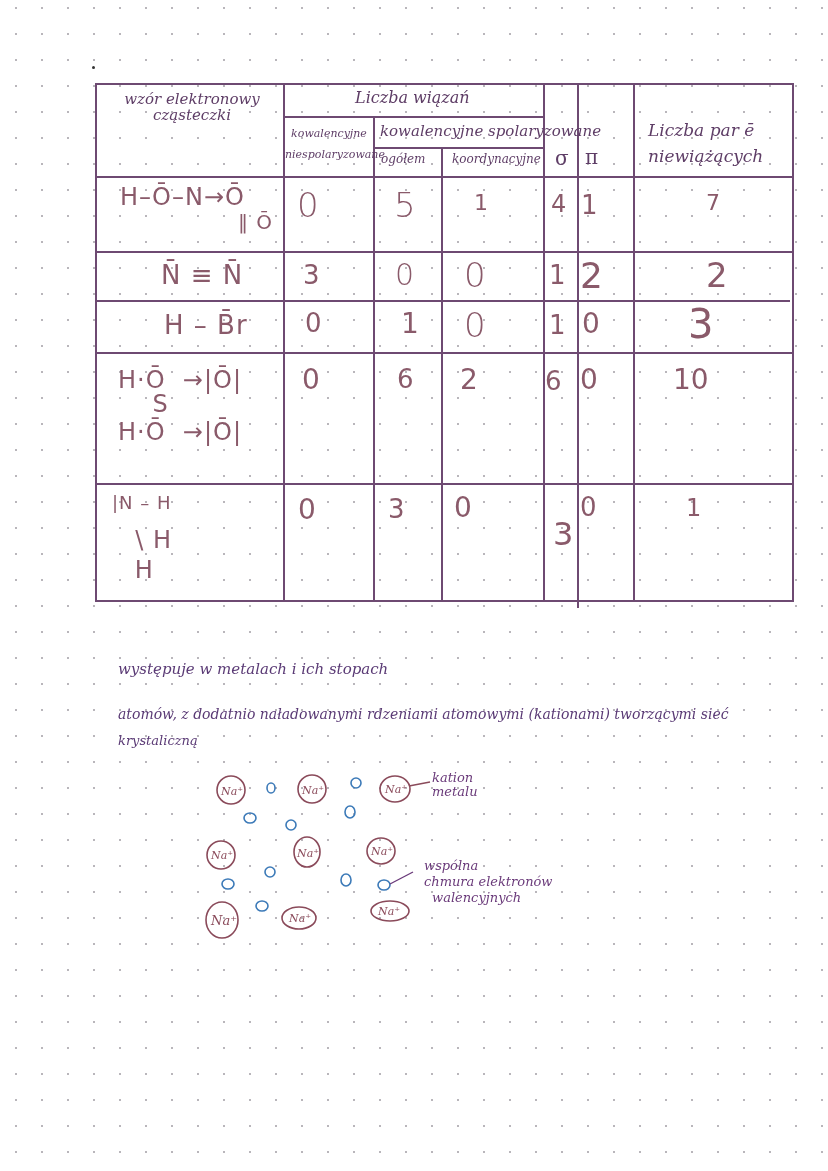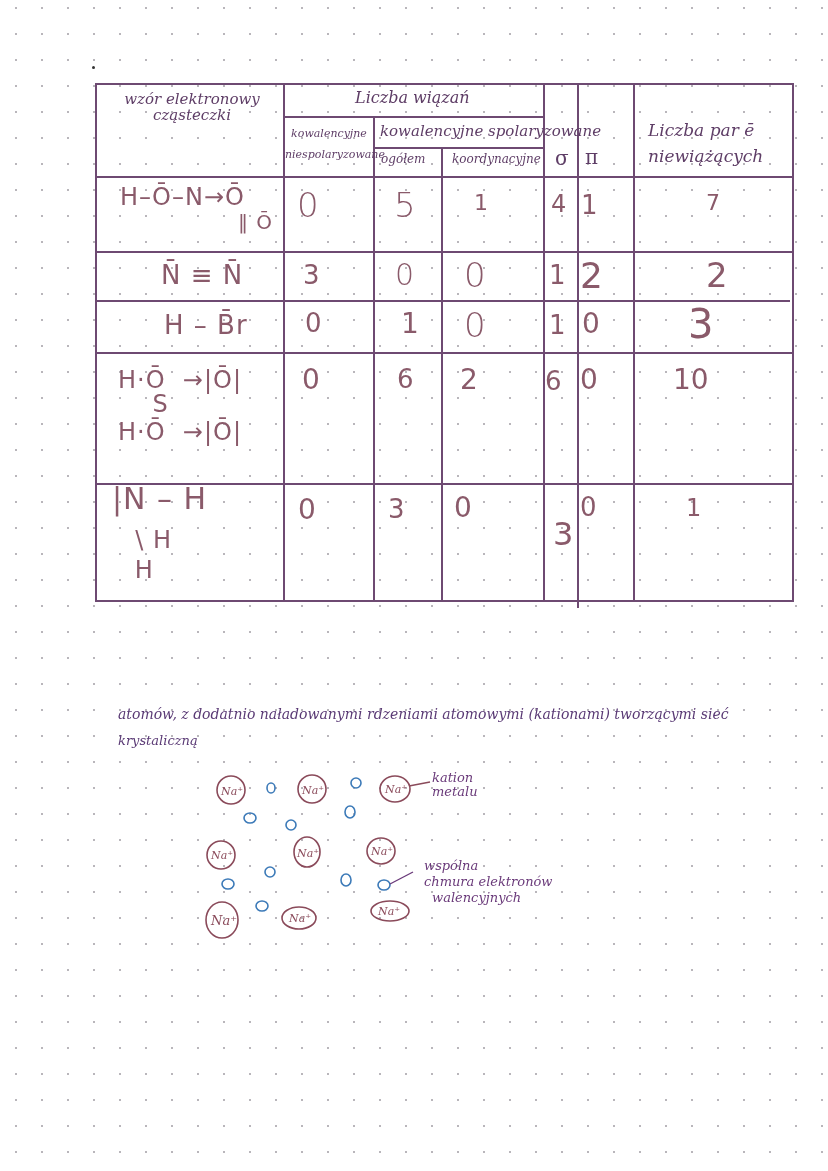--- a/index.html
+++ b/index.html
@@ -84,31 +84,32 @@
     <div class="ink formula" style="left:118px;top:368px;font-size:24px;white-space:pre;">H·Ō  →|Ō|</div>
     <div class="ink formula" style="left:118px;top:392px;font-size:24px;white-space:pre;">    S</div>
     <div class="ink formula" style="left:118px;top:420px;font-size:24px;white-space:pre;">H·Ō  →|Ō|</div>
     <div class="ink" style="left:302px;top:366px;font-size:28px;">0</div>
     <div class="ink" style="left:397px;top:366px;font-size:26px;">6</div>
     <div class="ink" style="left:460px;top:366px;font-size:28px;">2</div>
     <div class="ink" style="left:545px;top:368px;font-size:26px;">6</div>
     <div class="ink" style="left:580px;top:366px;font-size:28px;">0</div>
     <div class="ink" style="left:673px;top:366px;font-size:28px;">10</div>
 
-    <div class="ink formula" style="left:112px;top:484px;font-size:30px;white-space:pre;">|N – H</div>
+    <div class="ink formula" style="left:112px;top:494px;font-size:18px;white-space:pre;">|N – H</div>
     <div class="ink formula" style="left:118px;top:528px;font-size:24px;white-space:pre;">  \ H</div>
     <div class="ink formula" style="left:126px;top:558px;font-size:24px;white-space:pre;"> H</div>
     <div class="ink" style="left:298px;top:496px;font-size:28px;">0</div>
     <div class="ink" style="left:388px;top:496px;font-size:26px;">3</div>
     <div class="ink" style="left:454px;top:494px;font-size:28px;">0</div>
     <div class="ink" style="left:553px;top:518px;font-size:32px;">3</div>
     <div class="ink" style="left:580px;top:494px;font-size:26px;">0</div>
     <div class="ink" style="left:686px;top:496px;font-size:24px;">1</div>
   </div>
 
+  <div class="note" style="left:118px;top:660px;">występuje w metalach i ich stopach</div>
   <div class="note" style="left:118px;top:706px;font-size:14px;">atomów, z dodatnio naładowanymi rdzeniami atomowymi (kationami) tworzącymi sieć</div>
   <div class="note" style="left:118px;top:733px;font-size:13px;">krystaliczną</div>
 
   <svg width="828" height="1171" style="position:absolute;left:0;top:0;pointer-events:none;">
     <g fill="none" stroke="#8a4a5a" stroke-width="1.6">
       <ellipse cx="231" cy="790" rx="14" ry="14"></ellipse>
       <ellipse cx="312" cy="789" rx="14" ry="14"></ellipse>
       <ellipse cx="395" cy="789" rx="15" ry="13"></ellipse>
       <ellipse cx="221" cy="855" rx="14" ry="14"></ellipse>
       <ellipse cx="307" cy="852" rx="13" ry="15"></ellipse>

